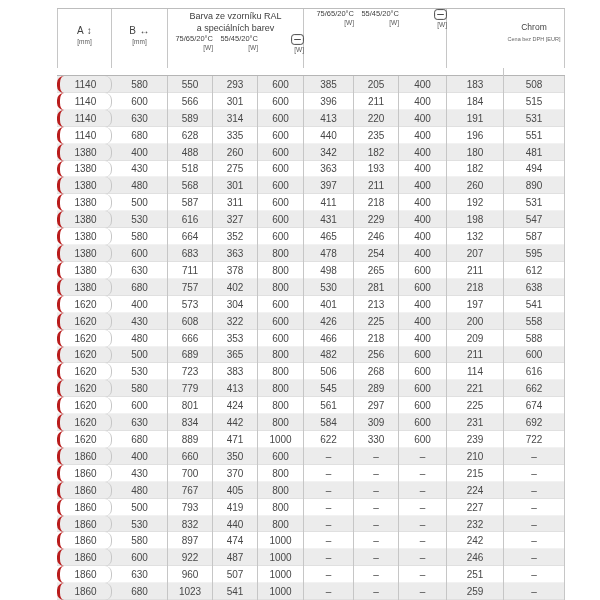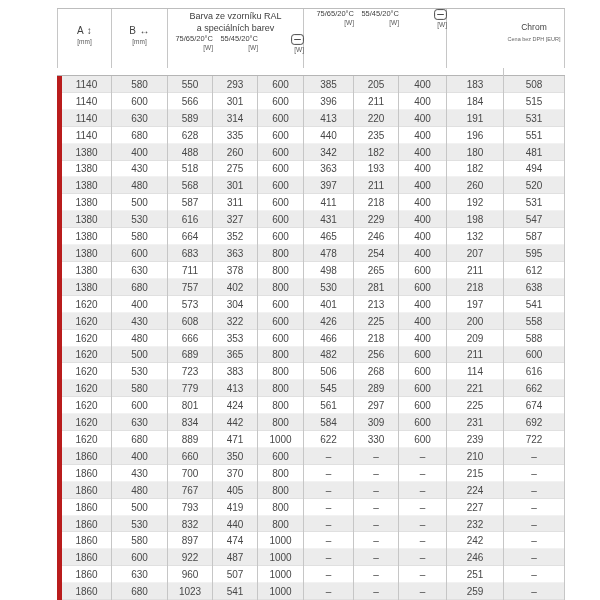--- a/index.html
+++ b/index.html
@@ -29,21 +29,21 @@
   .p-line{font-size:8.5px;line-height:1.3;}
   .p-sub{font-size:5.5px;color:#666;margin-top:3px;}
 
   
   .tbody{height:524px;display:flex;flex-direction:column;}
   .trow{flex:1;box-shadow:inset 0 -1px 0 rgba(0,0,0,.05);}
   .trow.odd{background:#ececec;}
   .trow.even{background:#ffffff;}
   .tcell{border-right:1px solid #c6c6c6;box-sizing:border-box;display:flex;align-items:center;
     justify-content:center;font-size:10px;color:#484848;}
-  .tcell:first-child{border-left:5px solid #b91c1c;}
+  .tcell:first-child{border-left:3px solid #b91c1c;border-radius:7px;}
 </style>
 </head>
 <body>
 
 <div class="table">
 
   <div class="thead cols">
 
     <div class="hcell first h-ab" style="grid-column:1">
       <span class="h-label">A ↕</span>
@@ -192,21 +192,21 @@
       <div class="trow cols odd">
         <div class="tcell">1380</div>
         <div class="tcell">480</div>
         <div class="tcell">568</div>
         <div class="tcell">301</div>
         <div class="tcell">600</div>
         <div class="tcell">397</div>
         <div class="tcell">211</div>
         <div class="tcell">400</div>
         <div class="tcell">260</div>
-        <div class="tcell">520</div>
+        <div class="tcell">890</div>
       </div>
       <div class="trow cols even">
         <div class="tcell">1380</div>
         <div class="tcell">500</div>
         <div class="tcell">587</div>
         <div class="tcell">311</div>
         <div class="tcell">600</div>
         <div class="tcell">411</div>
         <div class="tcell">218</div>
         <div class="tcell">400</div>

